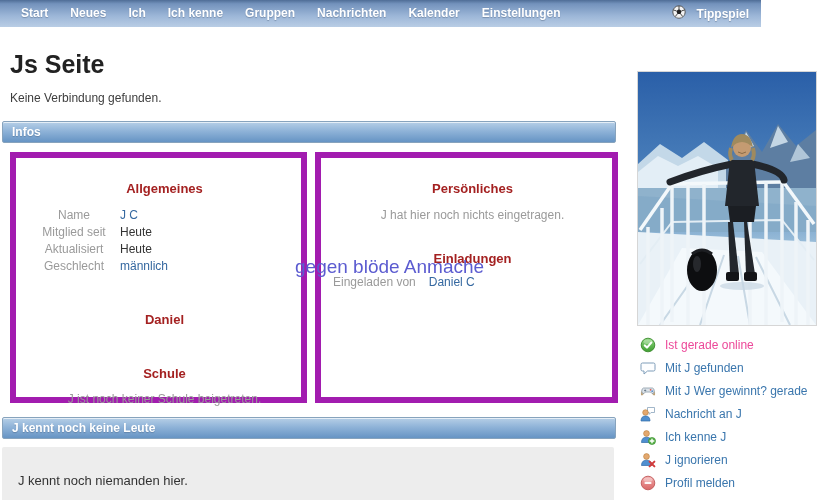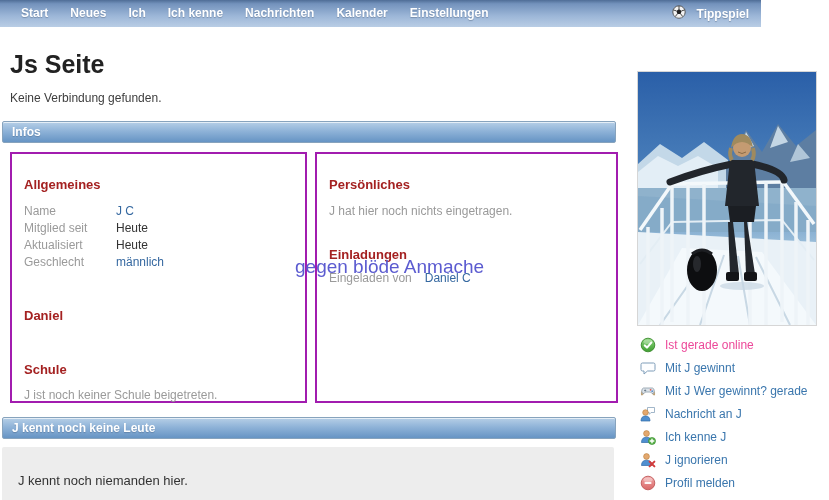--- a/index.html
+++ b/index.html
@@ -33,21 +33,21 @@
     padding-left:9px; color:#fff; font-weight:bold; font-size:12px;
     background:linear-gradient(#b6cfe7 0%, #8fb3d8 45%, #6694c4 100%);
     border:1px solid #87a3bd; border-radius:2px;
     box-shadow:inset 0 1px 0 rgba(255,255,255,.65);
     text-shadow:0 1px 1px rgba(40,60,90,.3);
   }
   .bar-infos { margin-top:16px; }
   .bar-friends { margin-top:14px; }
 
   .panels { position:relative; margin:9px 0 0 10px; width:608px; height:251px; display:flex; }
-  .panel { background:#fff; border:2px solid #a21caf; height:251px; }
+  .panel { background:#fff; border:6px solid #a21caf; height:251px;text-align:center; }
   .panel-left  { width:297px; margin-right:8px; }
   .panel-right { width:303px; }
 
   .panel h3 { margin:0; font-size:13px; font-weight:bold; color:#a42121; line-height:15px; }
   .h-allg   { margin:23px 0 0 12px !important; }
   .h-kontakt{ margin:37px 0 0 12px !important; }
   .h-schule { margin:39px 0 0 12px !important; }
   .h-pers   { margin:23px 0 0 12px !important; }
   .h-einl   { margin:29px 0 0 12px !important; }
 
@@ -89,20 +89,21 @@
 </style>
 </head>
 <body>
 
 <div class="navbar">
   <ul class="nav-list">
     <li class="nav-item">Start</li>
     <li class="nav-item">Neues</li>
     <li class="nav-item">Ich</li>
     <li class="nav-item">Ich kenne</li>
+    <li class="nav-item">Gruppen</li>
     <li class="nav-item">Nachrichten</li>
     <li class="nav-item">Kalender</li>
     <li class="nav-item">Einstellungen</li>
   </ul>
   <div class="nav-right">
     <span class="icon">
       <svg width="14" height="14" viewBox="0 0 14 14">
         <circle cx="7" cy="7" r="6.2" fill="#f3f3f3" stroke="#4a4a4a" stroke-width="0.9"></circle>
         <path d="M2 10 A6.2 6.2 0 0 0 12 10" fill="none" stroke="#c9c9c9" stroke-width="1" opacity="0.8"></path>
         <polygon points="7,4.1 9.6,5.9 8.6,8.9 5.4,8.9 4.4,5.9" fill="#222"></polygon>
@@ -240,21 +241,21 @@
       </span>
       <span class="action-label static">Ist gerade online</span>
     </div>
 
     <div class="action-row">
       <span class="icon">
         <svg width="16" height="16" viewBox="0 0 16 16">
           <path d="M2.5,3 H13.5 Q15,3 15,4.5 V9.5 Q15,11 13.5,11 H7.5 L4,14 V11 H2.5 Q1,11 1,9.5 V4.5 Q1,3 2.5,3 Z" fill="#fdfeff" stroke="#7f9db9" stroke-width="1"></path>
         </svg>
       </span>
-      <span class="action-label">Mit J gewinnt</span>
+      <span class="action-label">Mit J gefunden</span>
     </div>
 
     <div class="action-row">
       <span class="icon">
         <svg width="16" height="16" viewBox="0 0 16 16">
           <path d="M4,10 Q2,13 1.5,12 Q0.8,10 2.5,7 Z" fill="#d7b98f" stroke="#a98c5e" stroke-width="0.7"></path>
           <path d="M12,10 Q14,13 14.5,12 Q15.2,10 13.5,7 Z" fill="#d7b98f" stroke="#a98c5e" stroke-width="0.7"></path>
           <path d="M3.5,5 Q1.5,5.5 1.8,8.5 Q2,11 4,10.5 L5.5,9 H10.5 L12,10.5 Q14,11 14.2,8.5 Q14.5,5.5 12.5,5 Z" fill="#dde4ea" stroke="#8a99a7" stroke-width="0.8"></path>
           <path d="M4.2,7.5 H6.2 M5.2,6.5 V8.5" stroke="#6d7d8c" stroke-width="1" fill="none"></path>
           <circle cx="10.6" cy="6.8" r="0.9" fill="#e2574c"></circle>

